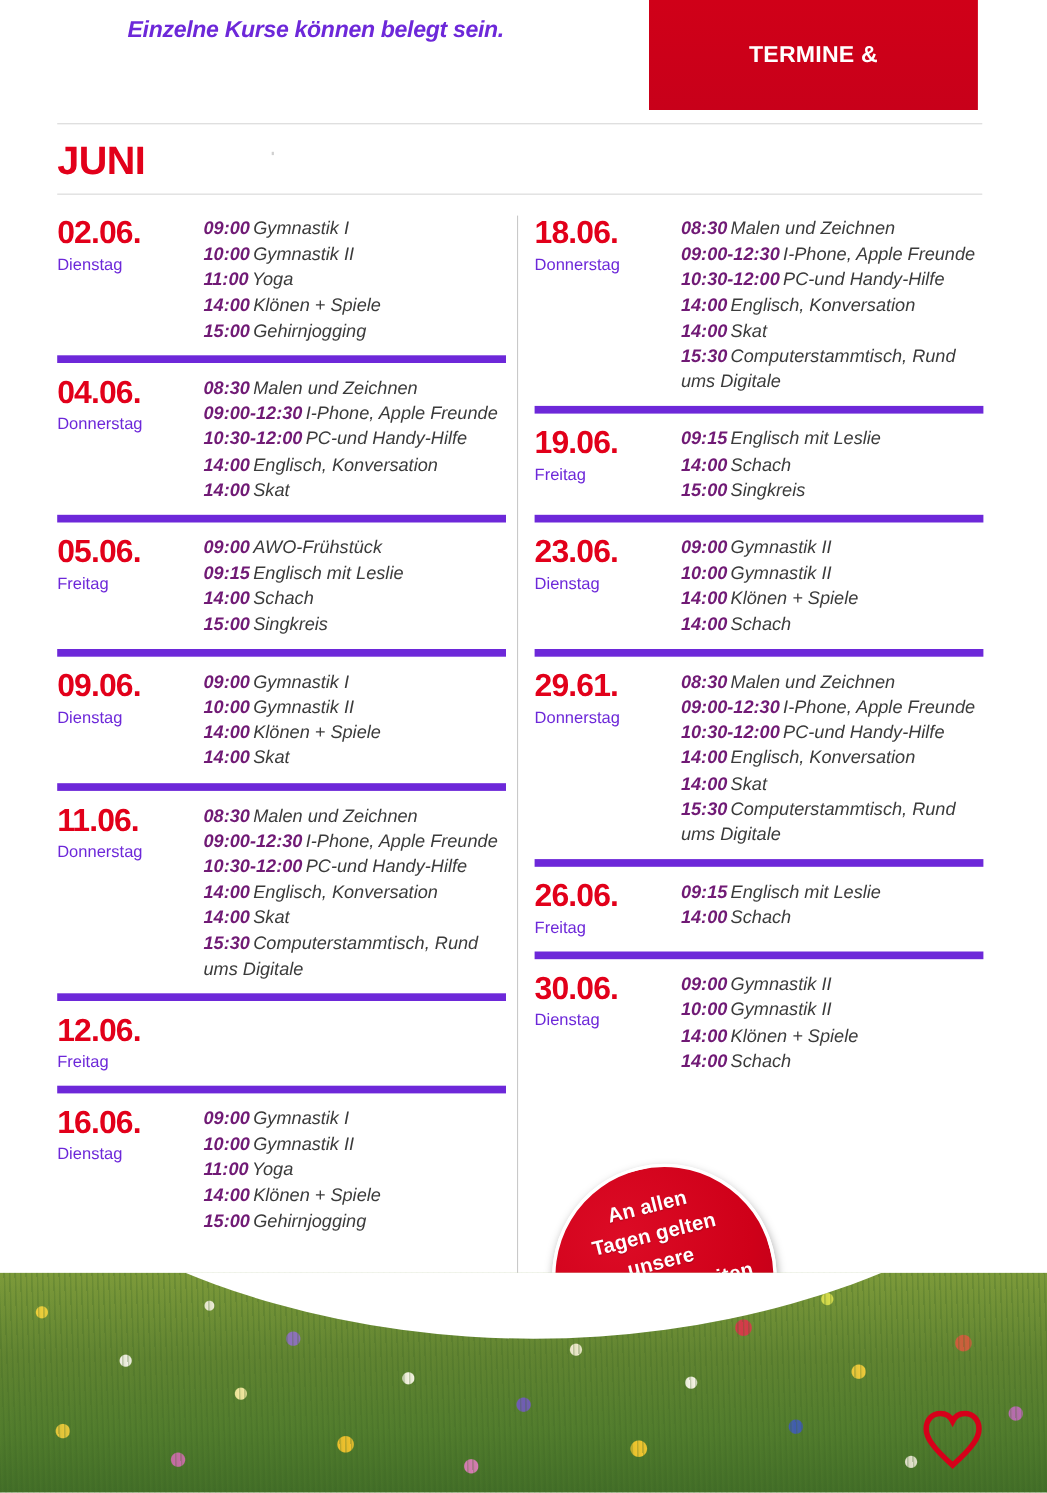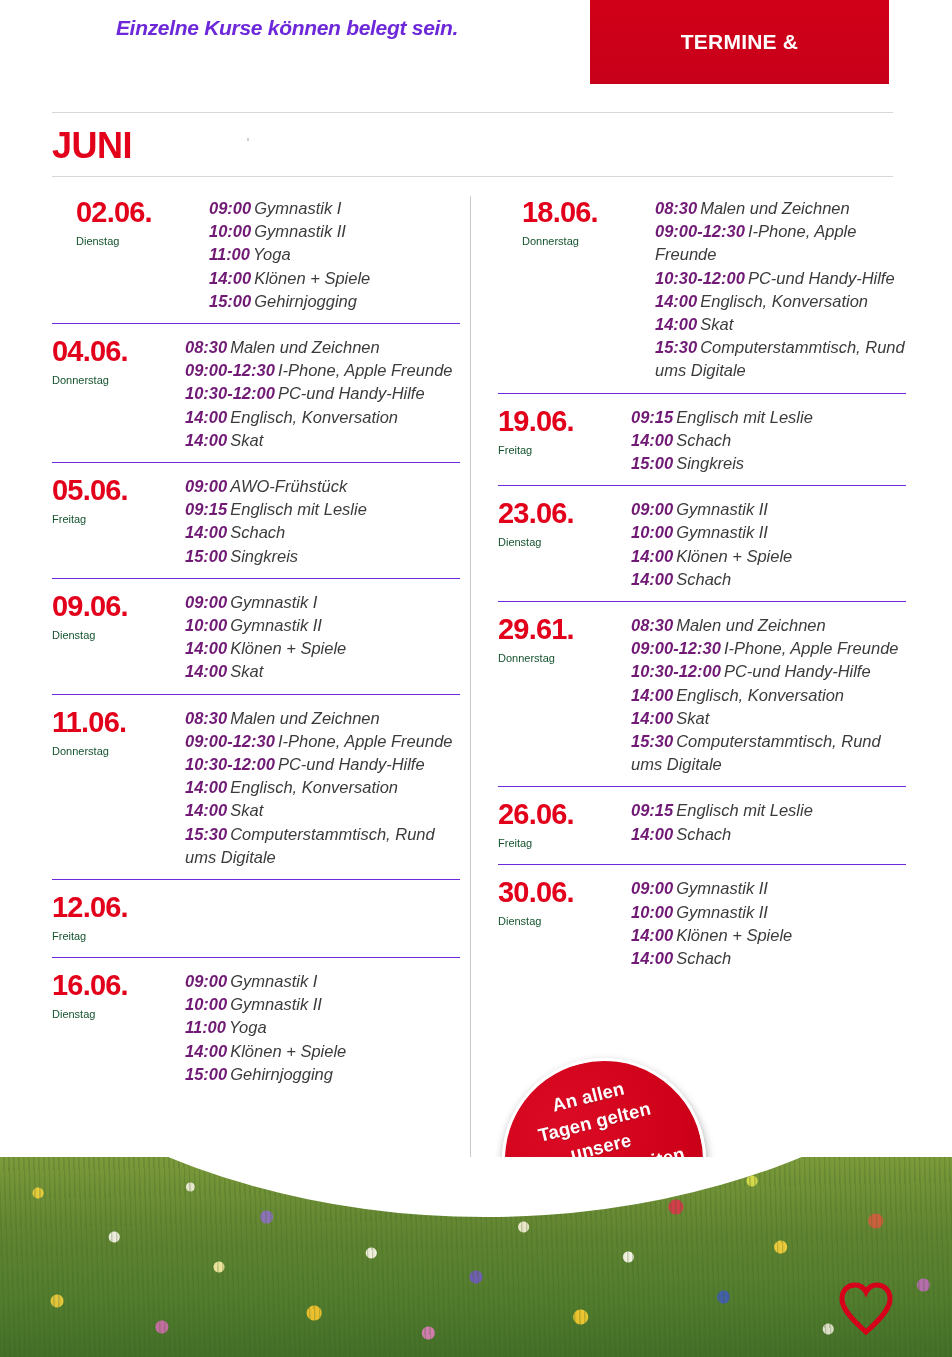--- a/index.html
+++ b/index.html
@@ -31,21 +31,21 @@
     color: #6d28d9;
     text-align: center;
   }
   .tagline div { white-space: nowrap; }
 
   .header-badge {
     position: absolute;
     left: 590px;
     top: 0px;
     width: 299px;
-    height: 84px;
+    height: 100px;
     background: #d20019;
     background: linear-gradient(180deg,#d00018 0%,#c8001a 100%);
     color: #ffffff;
     display: flex;
     flex-direction: column;
     align-items: center;
     justify-content: center;
     text-align: center;
     font-weight: bold;
     font-size: 21px;
@@ -88,57 +88,57 @@
     position: absolute;
     left: 0;
     top: 190px;
     width: 952px;
   }
   .col {
     position: absolute;
     top: 0;
   }
   .col-left  { left: 52px;  width: 408px; }
-  .col-right { left: 498px; width: 408px; }
+  .col-right { left: 486px; width: 408px; }
 
   .vdivider {
     position: absolute;
     left: 470px;
     top: 196px;
     width: 1px;
     height: 1010px;
     background: #c9c9c9;
   }
 
   
   .entry {
     position: relative;
     display: flex;
     padding: 9px 0 10px 0;
-    border-top: 1px solid #6d28d9;
-  }
-  .entry:first-child { border-top: none; padding-top: 4px; margin-left: 24px; }
+    border-top: 7px solid #6d28d9;
+  }
+  .entry:first-child { border-top: none; padding-top: 4px; }
 
   .date-cell {
     width: 133px;
     flex: 0 0 133px;
     padding-top: 2px;
   }
   .date-num {
     font-weight: bold;
     font-size: 29px;
     line-height: 33px;
     color: #e2001a;
     letter-spacing: -0.8px;
     white-space: nowrap;
   }
   .date-day {
-    font-size: 11px;
+    font-size: 15px;
     line-height: 22px;
-    color: #14532d;
+    color: #6d28d9;
     margin-top: 1px;
     white-space: nowrap;
   }
 
   .events {
     flex: 1 1 auto;
     padding-top: 3px;
   }
   .event {
     font-size: 16.5px;

